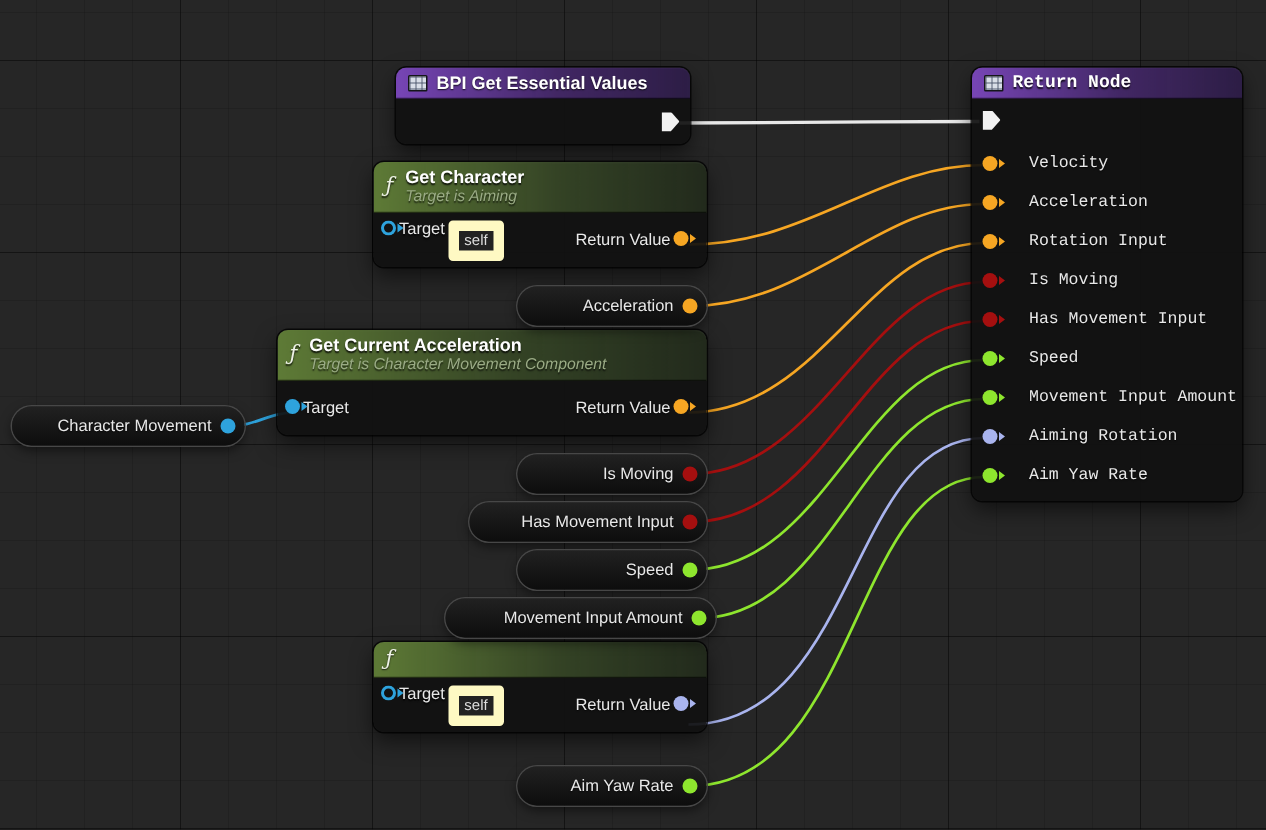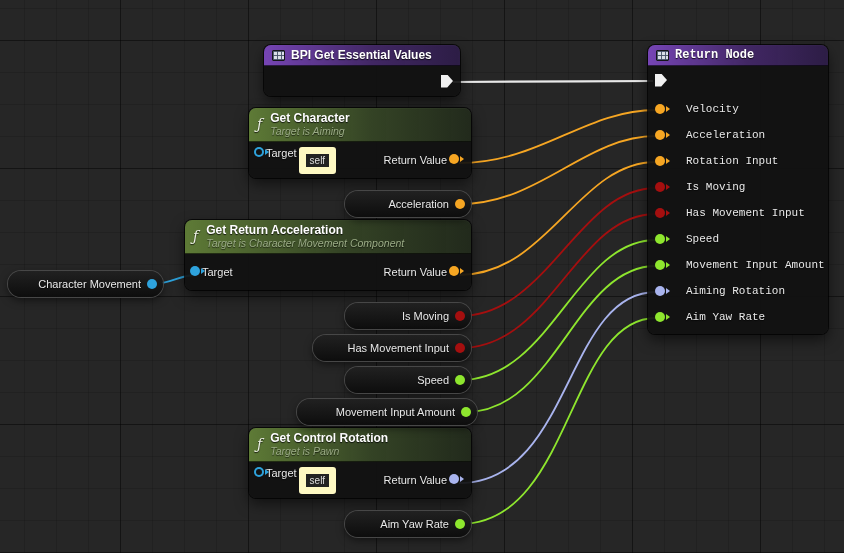--- a/index.html
+++ b/index.html
@@ -183,43 +183,39 @@
         <span class="plabel">Return Value</span>
         <span class="pin arrow" style="--pin: #f6a623;"></span>
       </div>
     </div>
   </div>
 
   <div class="node" style="left:185px; top:220px; width:286px;">
     <div class="header green">
       <span class="f-icon">ƒ</span>
       <div>
-        <div class="ntitle">Get Return Acceleration</div>
+        <div class="ntitle">Get Current Acceleration</div>
         <div class="nsub">Target is Character Movement Component</div>
       </div>
     </div>
     <div class="fbody">
       <div class="pin-left">
         <span class="pin arrow" style="--pin: #2ea3dd;"></span>
         <span class="plabel">Target</span>
       </div>
       <div class="pin-right">
         <span class="plabel">Return Value</span>
         <span class="pin arrow" style="--pin: #f6a623;"></span>
       </div>
     </div>
   </div>
 
   <div class="node" style="left:249px; top:428px; width:222px;">
     <div class="header green">
       <span class="f-icon">ƒ</span>
-      <div>
-        <div class="ntitle">Get Control Rotation</div>
-        <div class="nsub">Target is Pawn</div>
-      </div>
     </div>
     <div class="fbody">
       <div class="pin-left">
         <span class="pin hollow arrow" style="--pin: #2ea3dd;"></span>
         <span class="plabel">Target</span>
         <span class="selfbox">self</span>
       </div>
       <div class="pin-right">
         <span class="plabel">Return Value</span>
         <span class="pin arrow" style="--pin: #a9b4ee;"></span>

